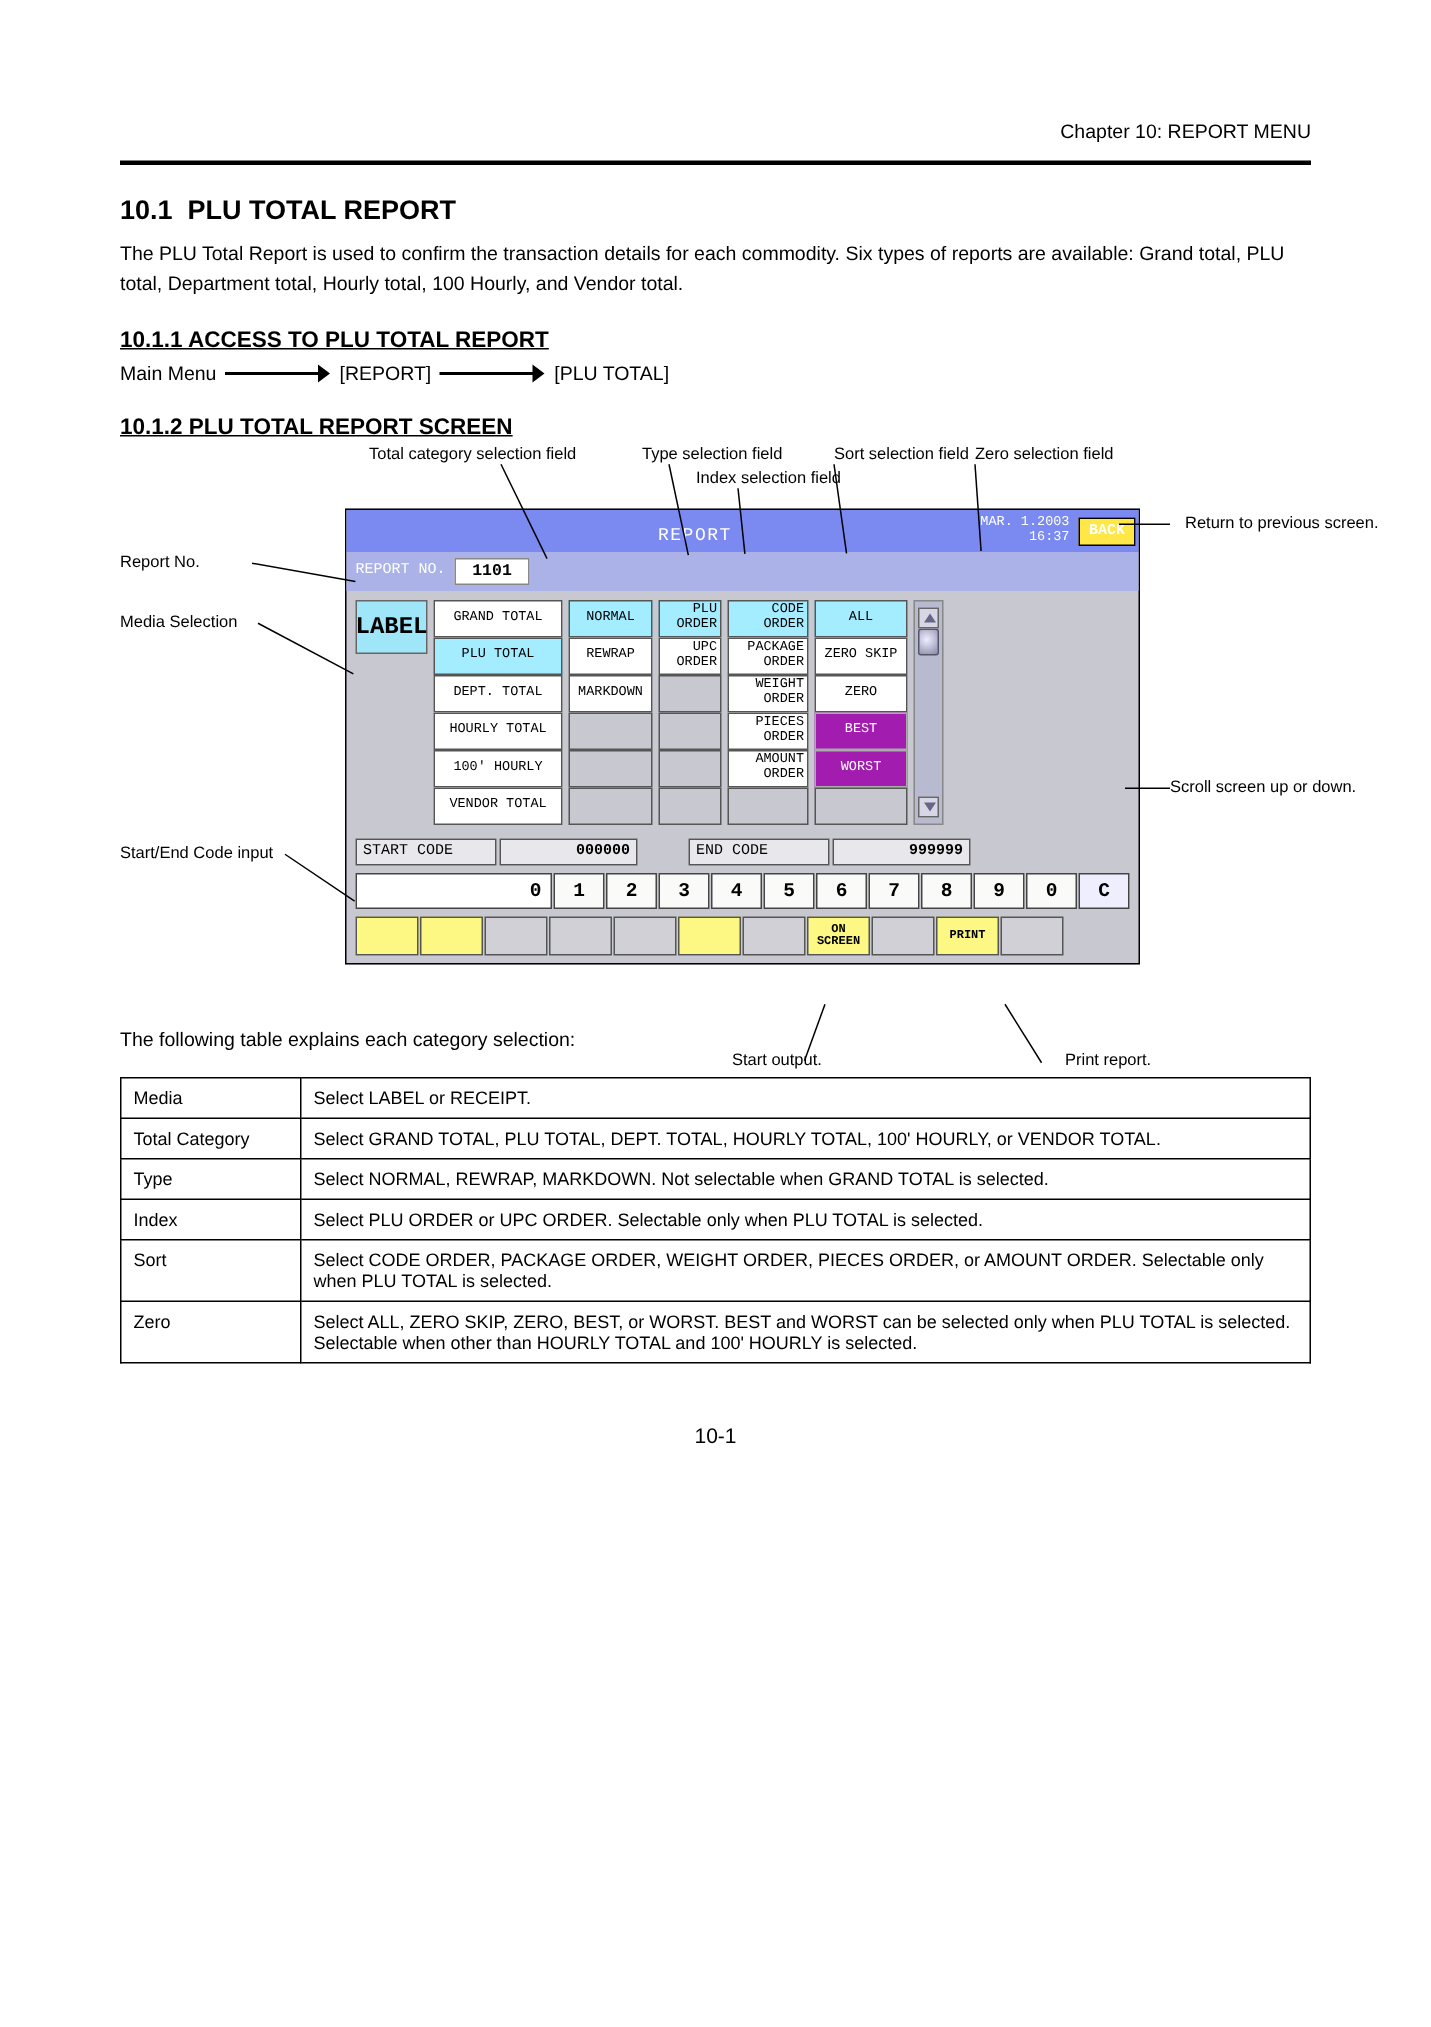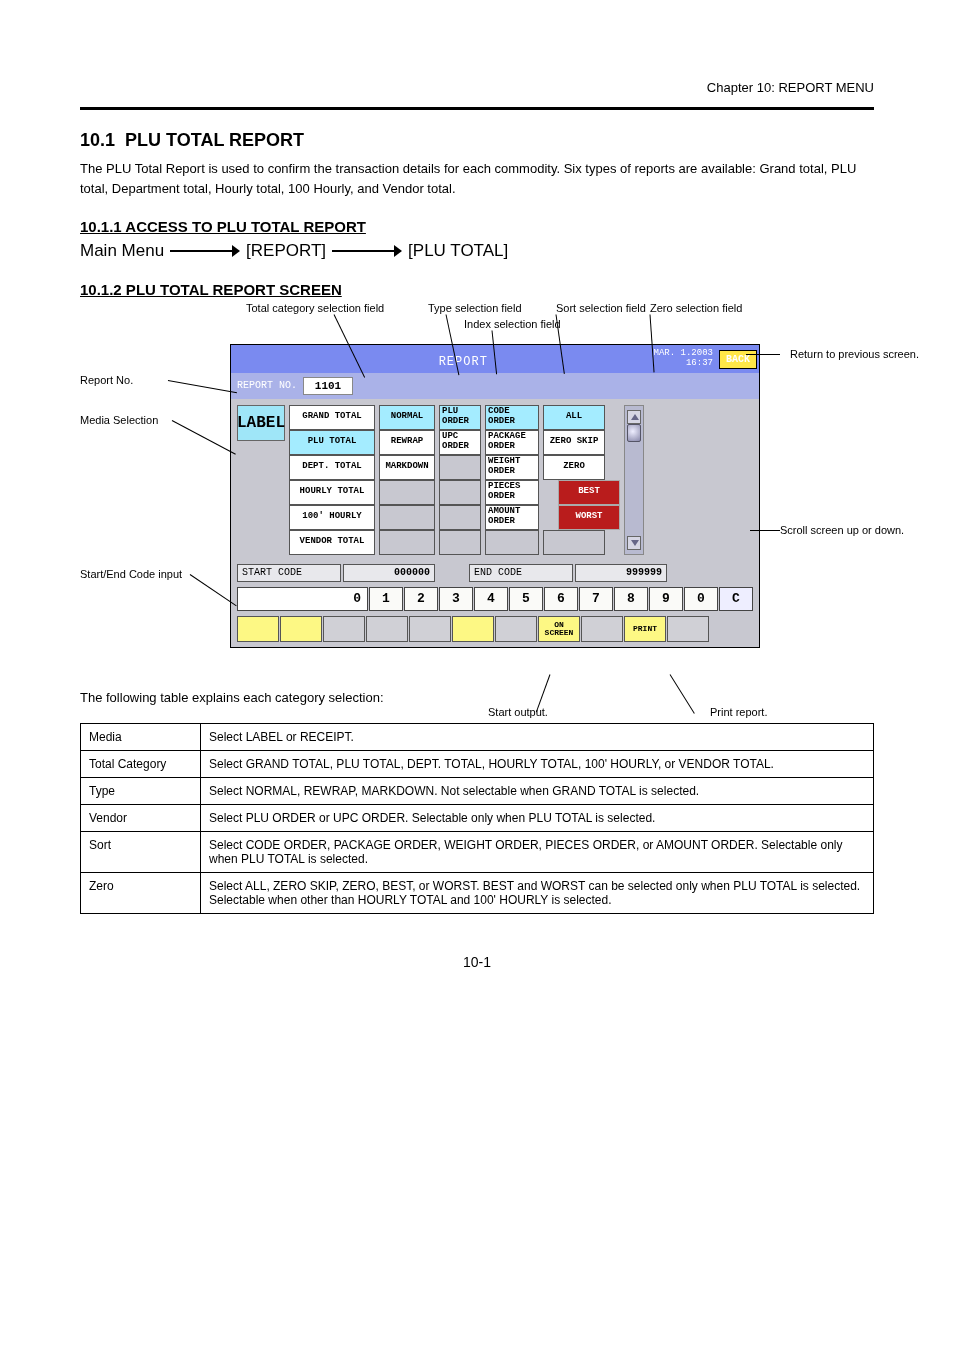--- a/index.html
+++ b/index.html
@@ -8,21 +8,21 @@
   .page { padding: 80px 80px 40px 80px; position: relative; }
   
   .top-right { text-align: right; font-size: 13px; }
   .hr-heavy { border: none; border-top: 3px solid #000; margin: 12px 0 20px 0; }
   
   .sec-heading { font-size: 18px; font-weight: bold; margin: 18px 0 8px 0; }
   .sec-text { font-size: 13px; margin-bottom: 16px; line-height: 1.5; }
   
   .sub-heading { font-size: 15px; font-weight: bold; margin: 20px 0 6px 0; text-decoration: underline; }
   
-  .flow-row { display: flex; align-items: center; gap: 4px; font-size: 17px; margin-bottom: 8px; }
+  .flow-row { display: flex; align-items: center; gap: 4px; font-size: 13px; margin-bottom: 8px; }
   .flow-arrow { width: 70px; height: 8px; position: relative; margin: 0 2px; }
   .flow-arrow::after { content: ""; position: absolute; top: 3px; left: 0; right: 6px; border-top: 2px solid #000; }
   .flow-arrow::before { content: ""; position: absolute; right: 0; top: -2px; border-left: 8px solid #000; border-top: 6px solid transparent; border-bottom: 6px solid transparent; }
   
   
   .screenshot-wrap { position: relative; width: 780px; margin: 46px auto 40px 150px; }
   
   .label-annot { position: absolute; font-size: 11px; color: #000; white-space: nowrap; line-height: 1.2; }
   .annot-line { position: absolute; border-top: 1px solid #000; transform-origin: left center; }
   
@@ -35,37 +35,37 @@
   
   .dev-row2 { background: #aab2e8; display: flex; align-items: center; padding: 4px 6px; gap: 6px; }
   .rn-label { color: #fff; font-size: 10px; }
   .rn-val { background: #fff; padding: 2px 6px; border: 1px solid #888; font-size: 11px; font-weight: bold; min-width: 50px; text-align: center; }
   
   .dev-body { display: flex; padding: 6px; gap: 4px; }
   .colA { display: flex; flex-direction: column; gap: 0; }
   .colA .labelbtn { background: #9fe6f8; border: 1px solid #666; width: 48px; height: 36px; display: flex; align-items: center; justify-content: center; font-size: 16px; font-weight: bold; }
   
   .grid-col { display: flex; flex-direction: column; }
-  .gcell { border: 1px solid #555; background: #fff; height: 25px; display: flex; align-items: center; justify-content: center; font-size: 9px; padding: 0 2px; text-align: left; line-height: 1.1; font-weight: bold; }
+  .gcell { border: 1px solid #555; background: #fff; height: 25px; display: flex; align-items: center; justify-content: center; font-size: 9px; padding: 0 2px; text-align: right; line-height: 1.1; }
   .gcell.sel { background: #a4ecff; }
-  .gcell.dis { background: #b91c1c; color: #fff; border-color: #aaa; margin-left: 15px; }
+  .gcell.dis { background: #a21caf; color: #fff; border-color: #aaa; }
   .gcell.empty { background: #c8c8d0; }
   .w-total { width: 86px; } .w-type { width: 56px; } .w-idx { width: 42px; }
   .w-sort { width: 54px; } .w-zero { width: 62px; }
   
   .scroll-col { width: 20px; background: #b8bad0; border: 1px solid #888; display: flex; flex-direction: column; justify-content: space-between; align-items: center; padding: 4px 0; }
   .scroll-col .arr { width: 14px; height: 14px; background: #d6d6e4; border: 1px solid #666; position: relative; }
   .scroll-col .arr::after { content: ""; position: absolute; left: 3px; border-left: 4px solid transparent; border-right: 4px solid transparent; }
   .scroll-col .arr.up::after { top: 3px; border-bottom: 6px solid #668; }
   .scroll-col .arr.down::after { bottom: 3px; border-top: 6px solid #668; }
   .scroll-col .knob { width: 14px; height: 18px; background: radial-gradient(circle at 40% 40%, #eef, #88a); border: 1px solid #556; border-radius: 2px; }
   
   .startend { display: flex; padding: 3px 6px; gap: 2px; font-size: 10px; }
   .startend .box { border: 1px solid #555; background: #e8e8ec; padding: 2px 4px; display: flex; align-items: center; height: 18px; }
-  .se-lab { width: 104px; } .se-val { width: 92px; justify-content: flex-end; font-weight: bold; background: #fff; }
+  .se-lab { width: 94px; } .se-val { width: 92px; justify-content: flex-end; font-weight: bold; background: #fff; }
   
   .keypad { display: flex; padding: 2px 6px; gap: 1px; }
   .kp { border: 1px solid #444; background: #fafaf8; width: 34px; height: 24px; display: flex; align-items: center; justify-content: center; font-size: 13px; font-weight: bold; }
   .kp.wide { flex: 1; background: #fff; justify-content: flex-end; padding-right: 6px; }
   .kp.c { background: #eef; }
   
   .fn-row { display: flex; padding: 3px 6px 5px 6px; gap: 1px; }
   .fn { border: 1px solid #555; background: #fdf884; width: 42px; height: 26px; display: flex; align-items: center; justify-content: center; font-size: 8px; text-align: center; line-height: 1; font-weight: bold; }
   .fn.gray { background: #d0d0d6; }
   .fn.blank { background: #fdf884; }
@@ -244,21 +244,21 @@
         </tr>
     <tr>
           <td class="key">Total Category</td>
           <td>Select GRAND TOTAL, PLU TOTAL, DEPT. TOTAL, HOURLY TOTAL, 100' HOURLY, or VENDOR TOTAL.</td>
         </tr>
     <tr>
           <td class="key">Type</td>
           <td>Select NORMAL, REWRAP, MARKDOWN.  Not selectable when GRAND TOTAL is selected.</td>
         </tr>
     <tr>
-          <td class="key">Vendor</td>
+          <td class="key">Index</td>
           <td>Select PLU ORDER or UPC ORDER.  Selectable only when PLU TOTAL is selected.</td>
         </tr>
     <tr>
           <td class="key">Sort</td>
           <td>Select CODE ORDER, PACKAGE ORDER, WEIGHT ORDER, PIECES ORDER, or AMOUNT ORDER.  Selectable only when PLU TOTAL is selected.</td>
         </tr>
     <tr>
           <td class="key">Zero</td>
           <td>Select ALL, ZERO SKIP, ZERO, BEST, or WORST.  BEST and WORST can be selected only when PLU TOTAL is selected.  Selectable when other than HOURLY TOTAL and 100' HOURLY is selected.</td>
         </tr>

